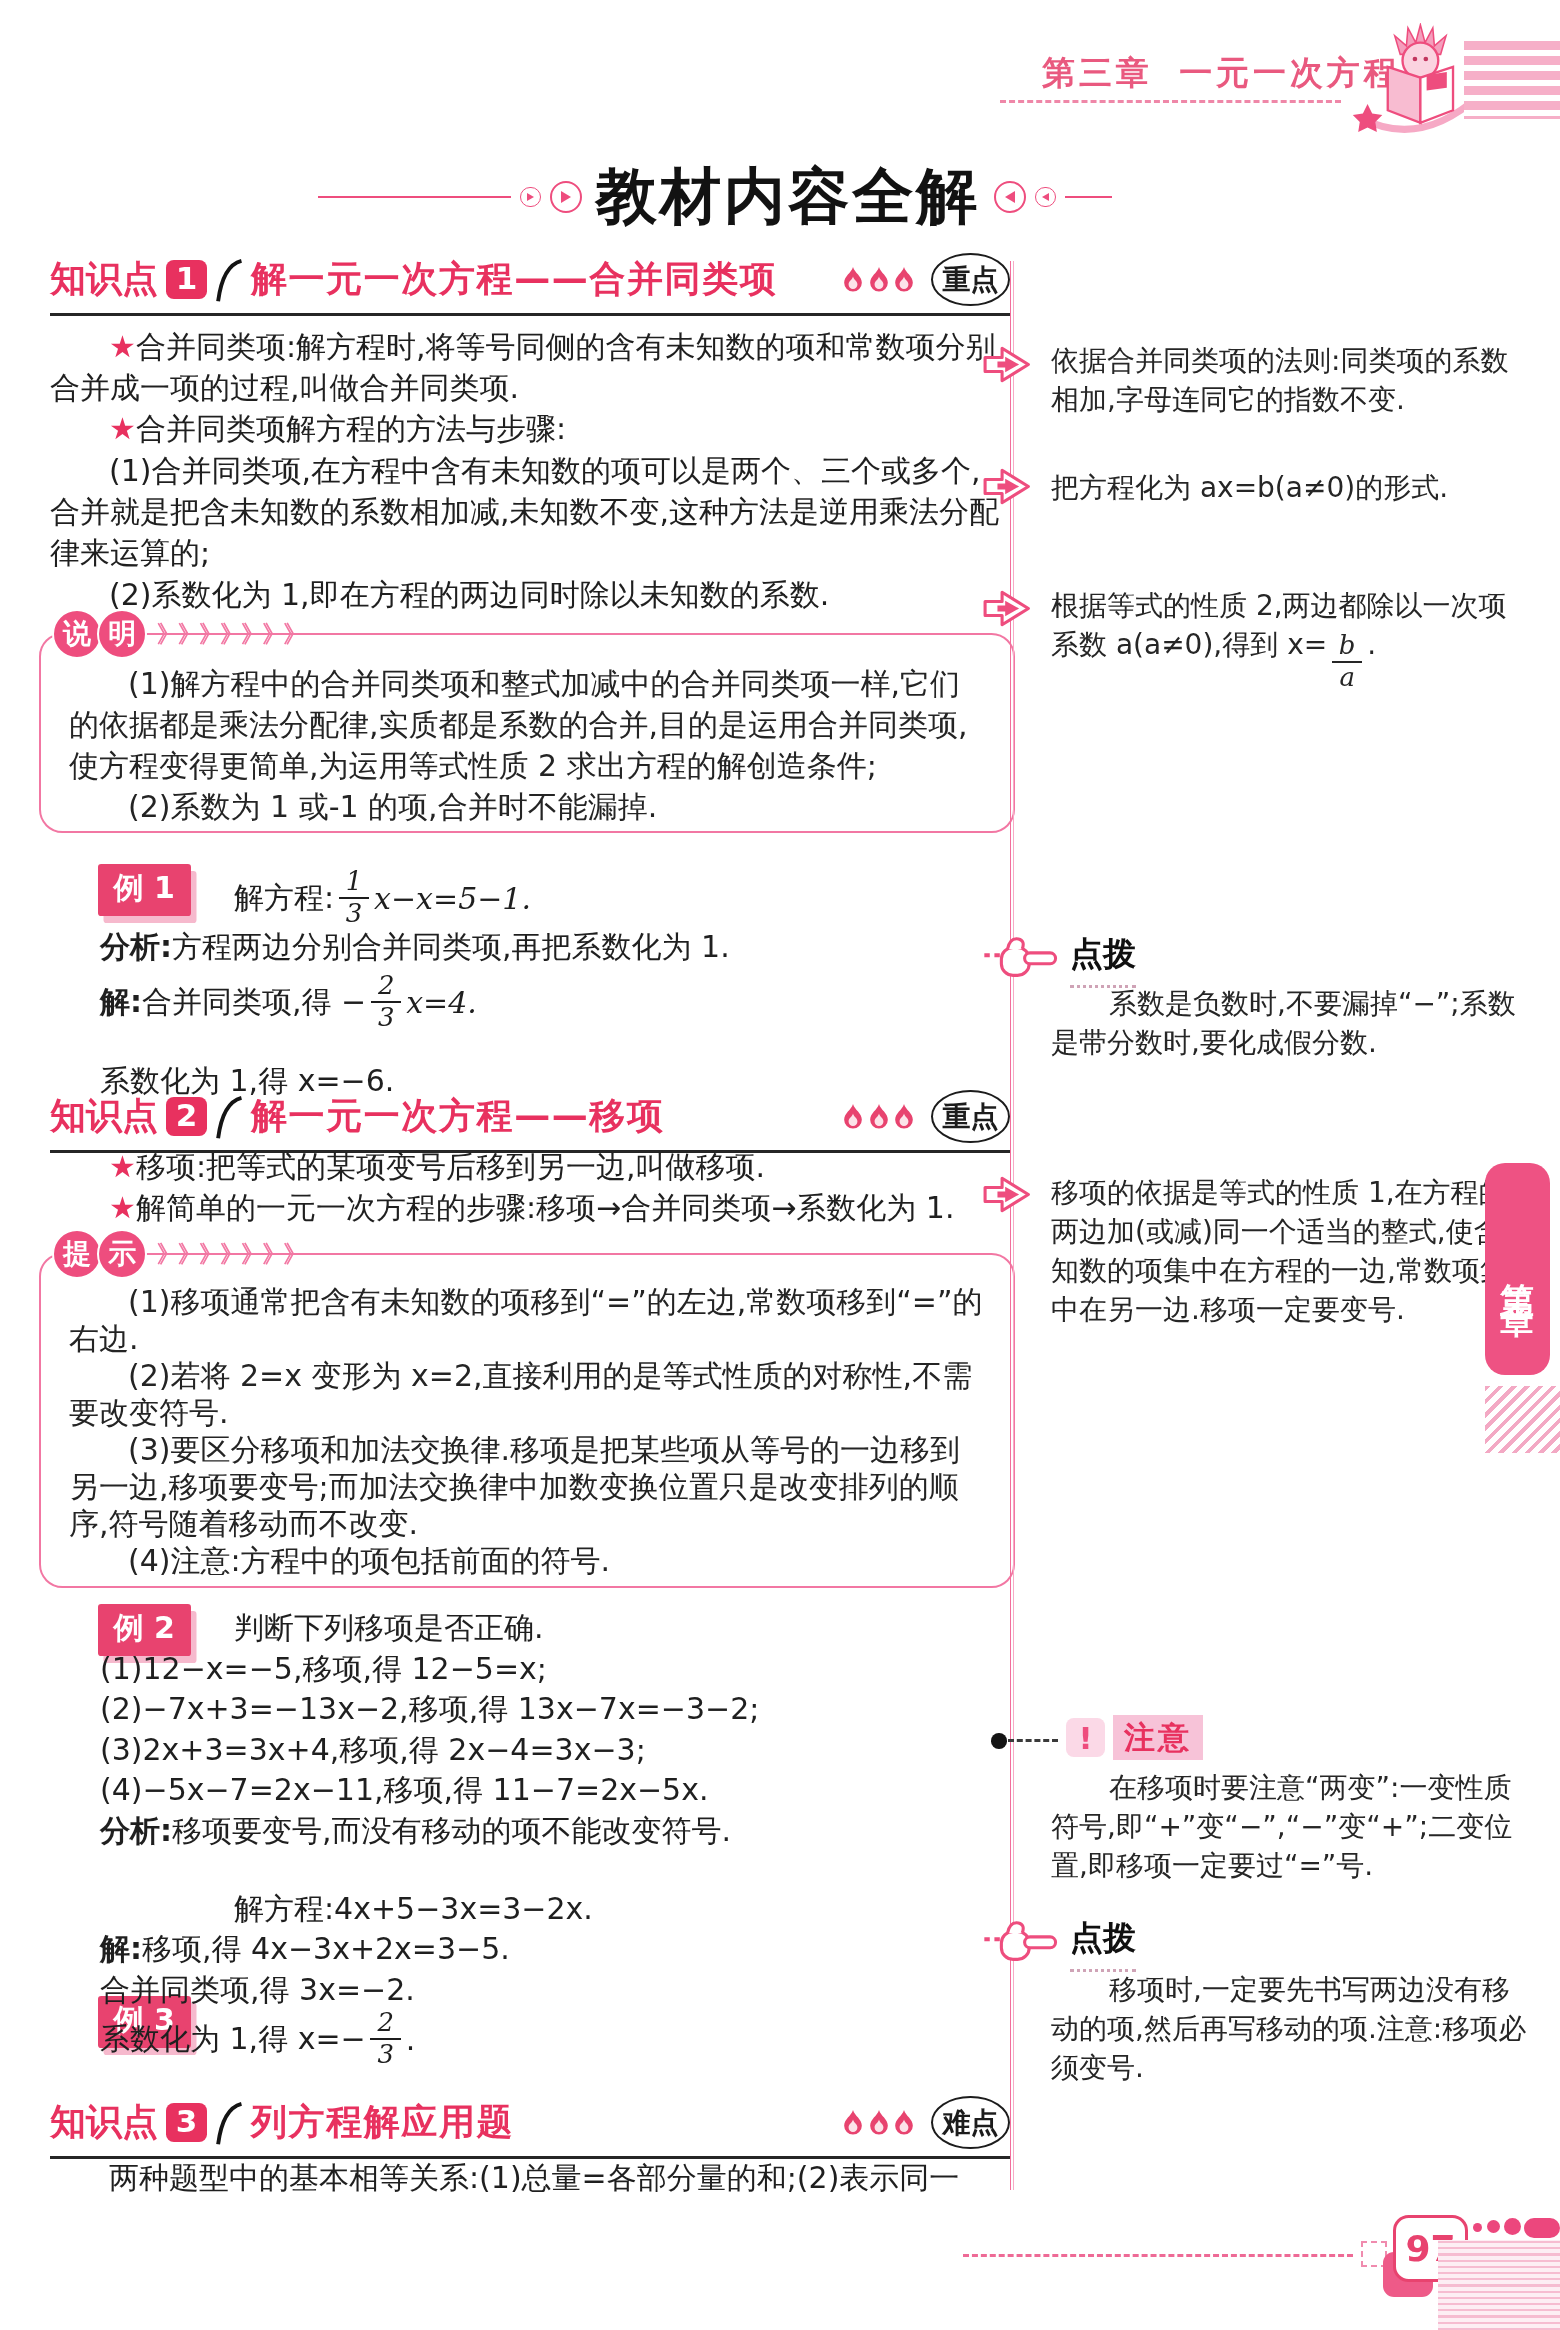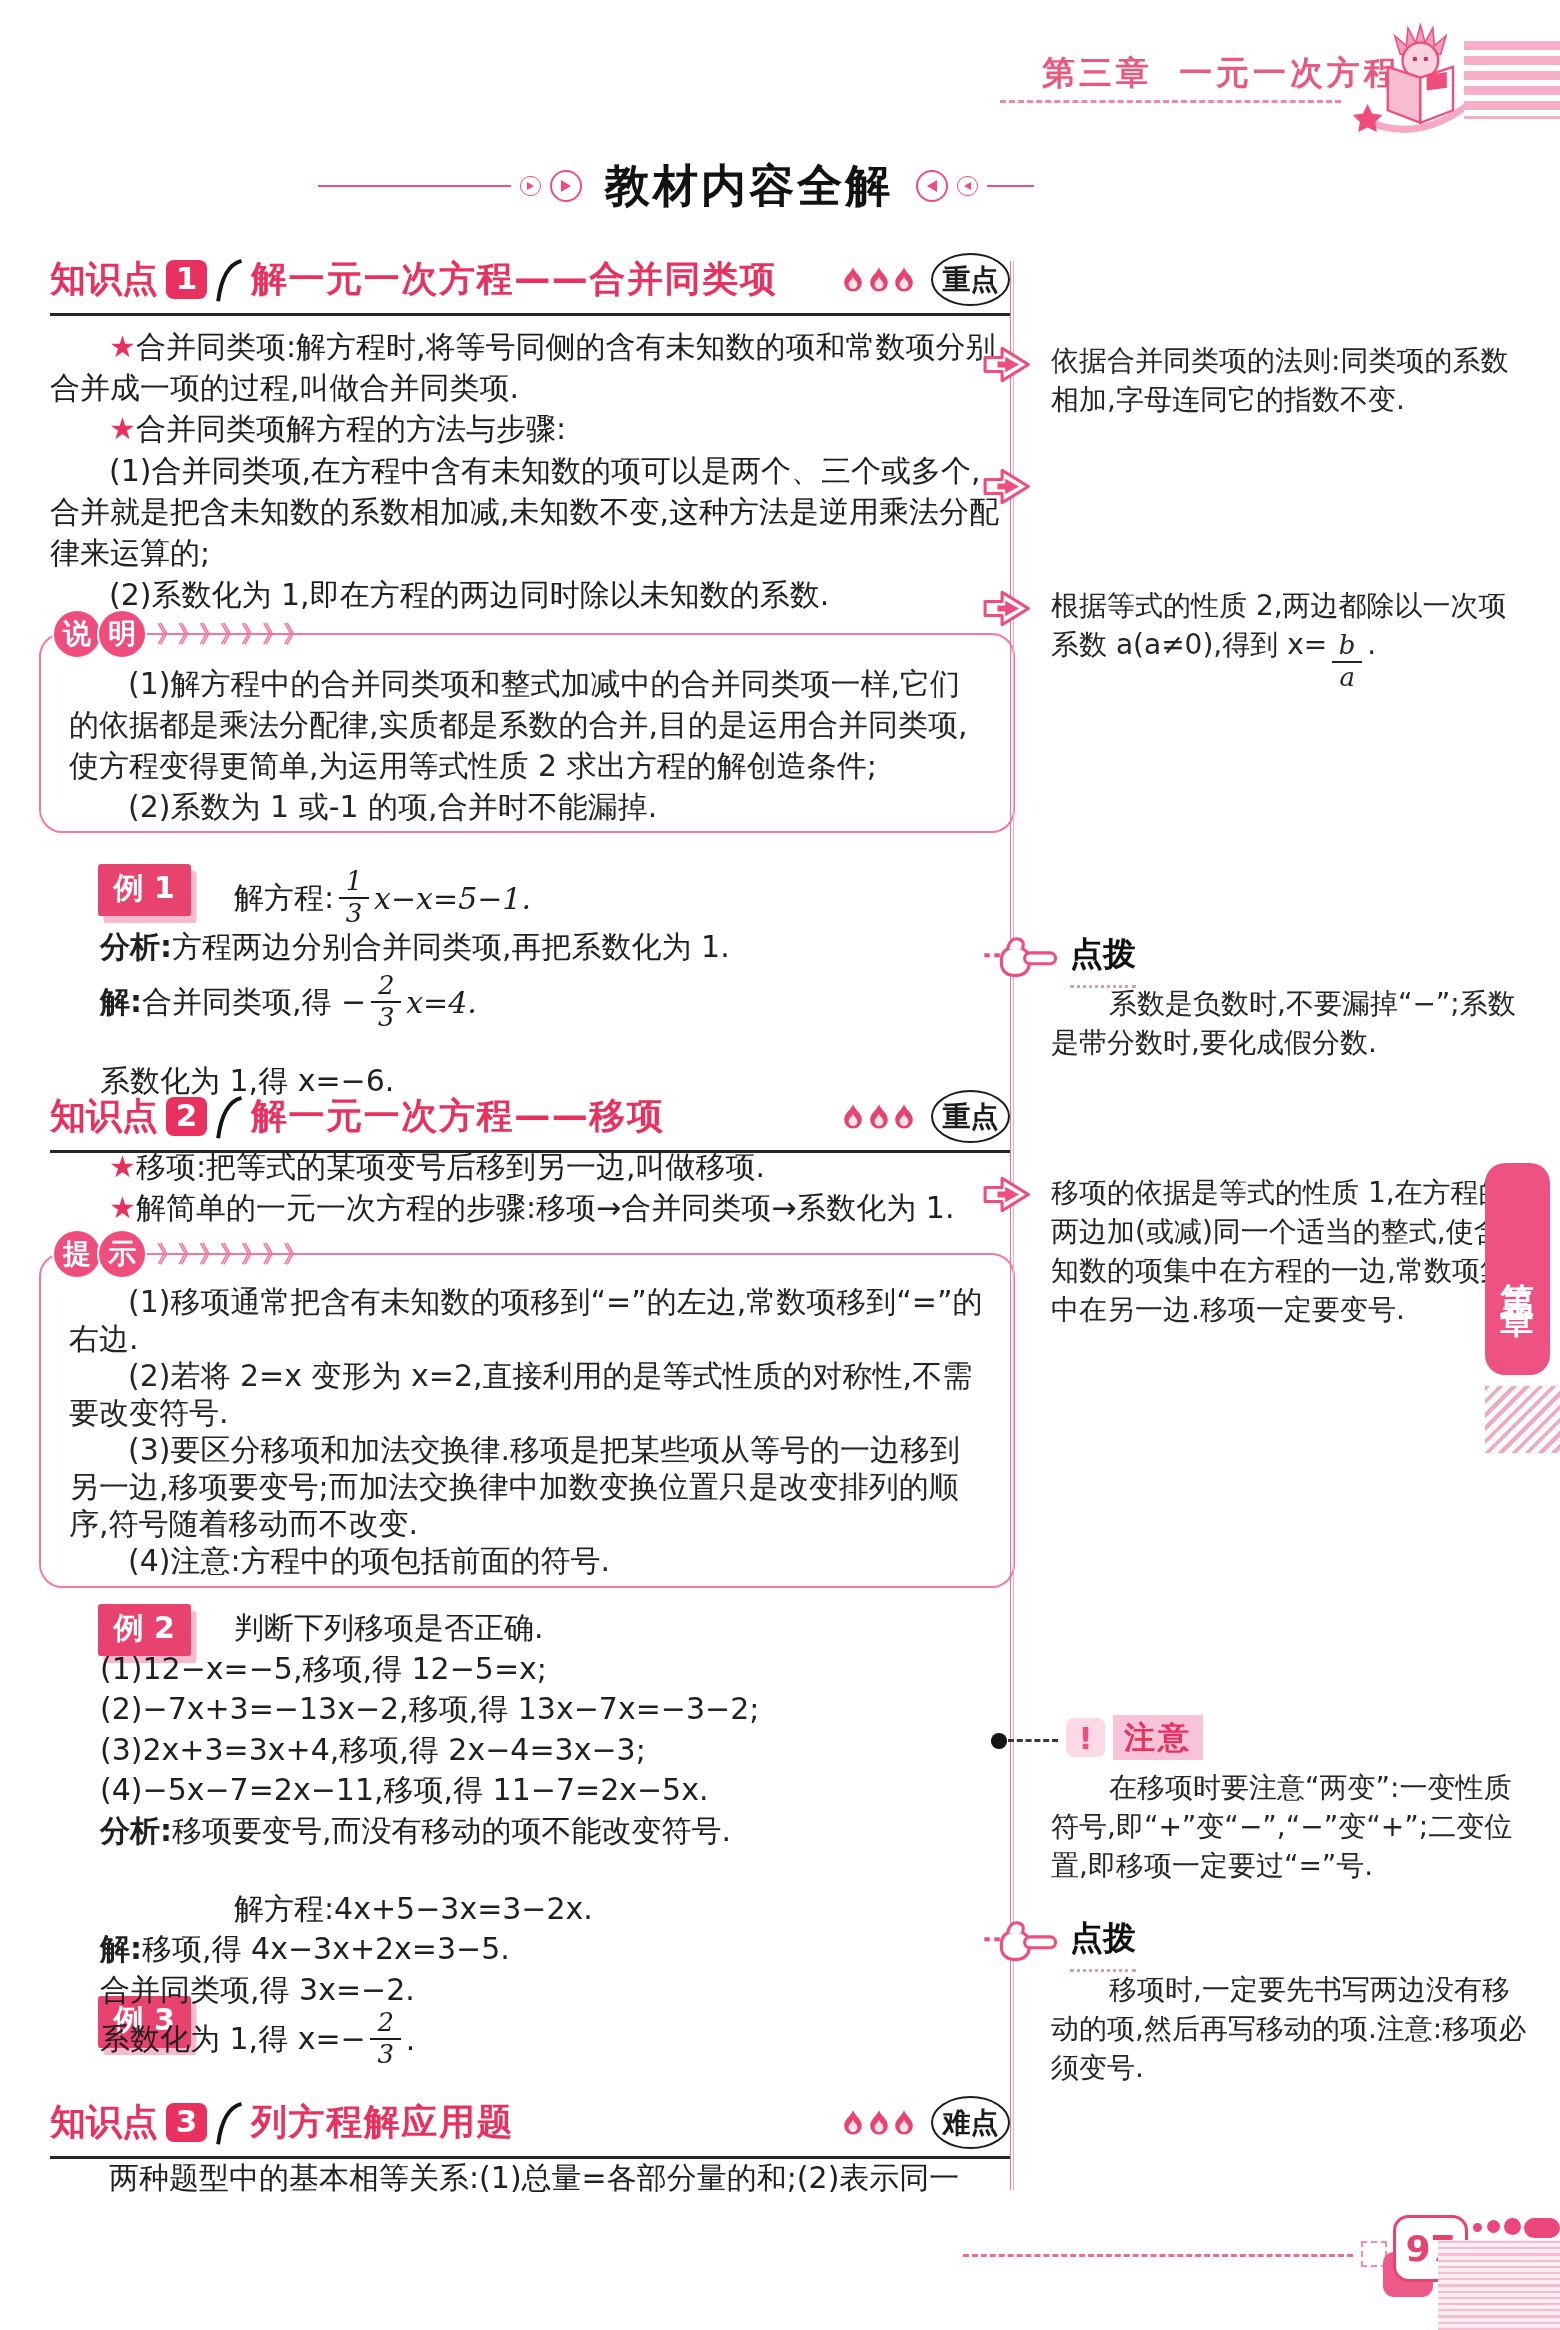--- a/index.html
+++ b/index.html
@@ -19,21 +19,21 @@
   .deco-line{height:0;border-top:2.3px solid #ee4d7e;}
   .dl-left{width:193px;}
   .dl-right{width:47px;}
   .deco-circle{display:inline-flex;align-items:center;justify-content:center;border-radius:50%;flex:0 0 auto;}
   .dc-sm{width:18.7px;height:18.7px;border:1.6px solid #ee4d7e;}
   .dc-lg{width:28px;height:28px;border:2.3px solid #ee4d7e;}
   .tri-r{width:0;height:0;border-left:10px solid #ee4d7e;border-top:6.2px solid transparent;border-bottom:6.2px solid transparent;}
   .tri-r.sm{border-left-width:7px;border-top-width:4.7px;border-bottom-width:4.7px;}
   .tri-l{width:0;height:0;border-right:10px solid #ee4d7e;border-top:6.2px solid transparent;border-bottom:6.2px solid transparent;}
   .tri-l.sm{border-right-width:7px;border-top-width:4.7px;border-bottom-width:4.7px;}
-  .page-title{font-size:45px;font-weight:900;color:#121212;letter-spacing:3.1px;margin:0 13px;white-space:nowrap;}
+  .page-title{font-size:61px;font-weight:900;color:#121212;letter-spacing:3.1px;margin:0 4px;white-space:nowrap;}
 
   
   .kp{position:absolute;left:50px;width:960px;}
   .kp-row{display:flex;align-items:center;gap:7.8px;}
   .kp-label{color:#e8315f;font-size:36px;font-weight:900;white-space:nowrap;}
   .kp-num{background:#e8315f;color:#fff;font-size:31px;font-weight:900;border-radius:7.8px;padding:0.8px 10px 3.1px;}
   .kp-title{color:#e8315f;font-size:36px;font-weight:900;letter-spacing:1.6px;white-space:nowrap;}
   .kp-flames{margin-left:auto;display:flex;gap:5.5px;align-items:center;}
   .kp-badge{border:2.3px solid #1c1c1c;border-radius:50%;font-size:28px;font-weight:700;color:#1c1c1c;padding:5.5px 9.4px;margin-left:9.4px;white-space:nowrap;background:#fff;}
   .kp-underline{border-top:3.9px solid #262626;margin-top:7px;}
@@ -288,20 +288,21 @@
   <svg class="mn-arrow" style="top:344px;" width="51" height="41" viewBox="0 0 66 52">
       <path d="M4 17 L26 17 L26 5 L60 26 L26 47 L26 35 L4 35 Z" fill="#fff" stroke="#ee4d7e" stroke-width="4" stroke-linejoin="round"></path>
       <path d="M20 22 L30 22 L30 16 L48 26 L30 36 L30 30 L20 30 Z" fill="#ee4d7e"></path>
     </svg>
   <p class="mn" style="top:341px;">依据合并同类项的法则:同类项的系数相加,字母连同它的指数不变.</p>
 
   <svg class="mn-arrow" style="top:466px;" width="51" height="41" viewBox="0 0 66 52">
       <path d="M4 17 L26 17 L26 5 L60 26 L26 47 L26 35 L4 35 Z" fill="#fff" stroke="#ee4d7e" stroke-width="4" stroke-linejoin="round"></path>
       <path d="M20 22 L30 22 L30 16 L48 26 L30 36 L30 30 L20 30 Z" fill="#ee4d7e"></path>
     </svg>
+  <p class="mn" style="top:468px;">把方程化为 ax=b(a≠0)的形式.</p>
 
   <svg class="mn-arrow" style="top:588px;" width="51" height="41" viewBox="0 0 66 52">
       <path d="M4 17 L26 17 L26 5 L60 26 L26 47 L26 35 L4 35 Z" fill="#fff" stroke="#ee4d7e" stroke-width="4" stroke-linejoin="round"></path>
       <path d="M20 22 L30 22 L30 16 L48 26 L30 36 L30 30 L20 30 Z" fill="#ee4d7e"></path>
     </svg>
   <p class="mn" style="top:586px;"><span>根据等式的性质 2,两边都除以一次项系数 a(a≠0),得到 x=</span><span class="frac">
         <span class="num">b</span>
         <span class="den">a</span>
       </span><span>.</span></p>
 

